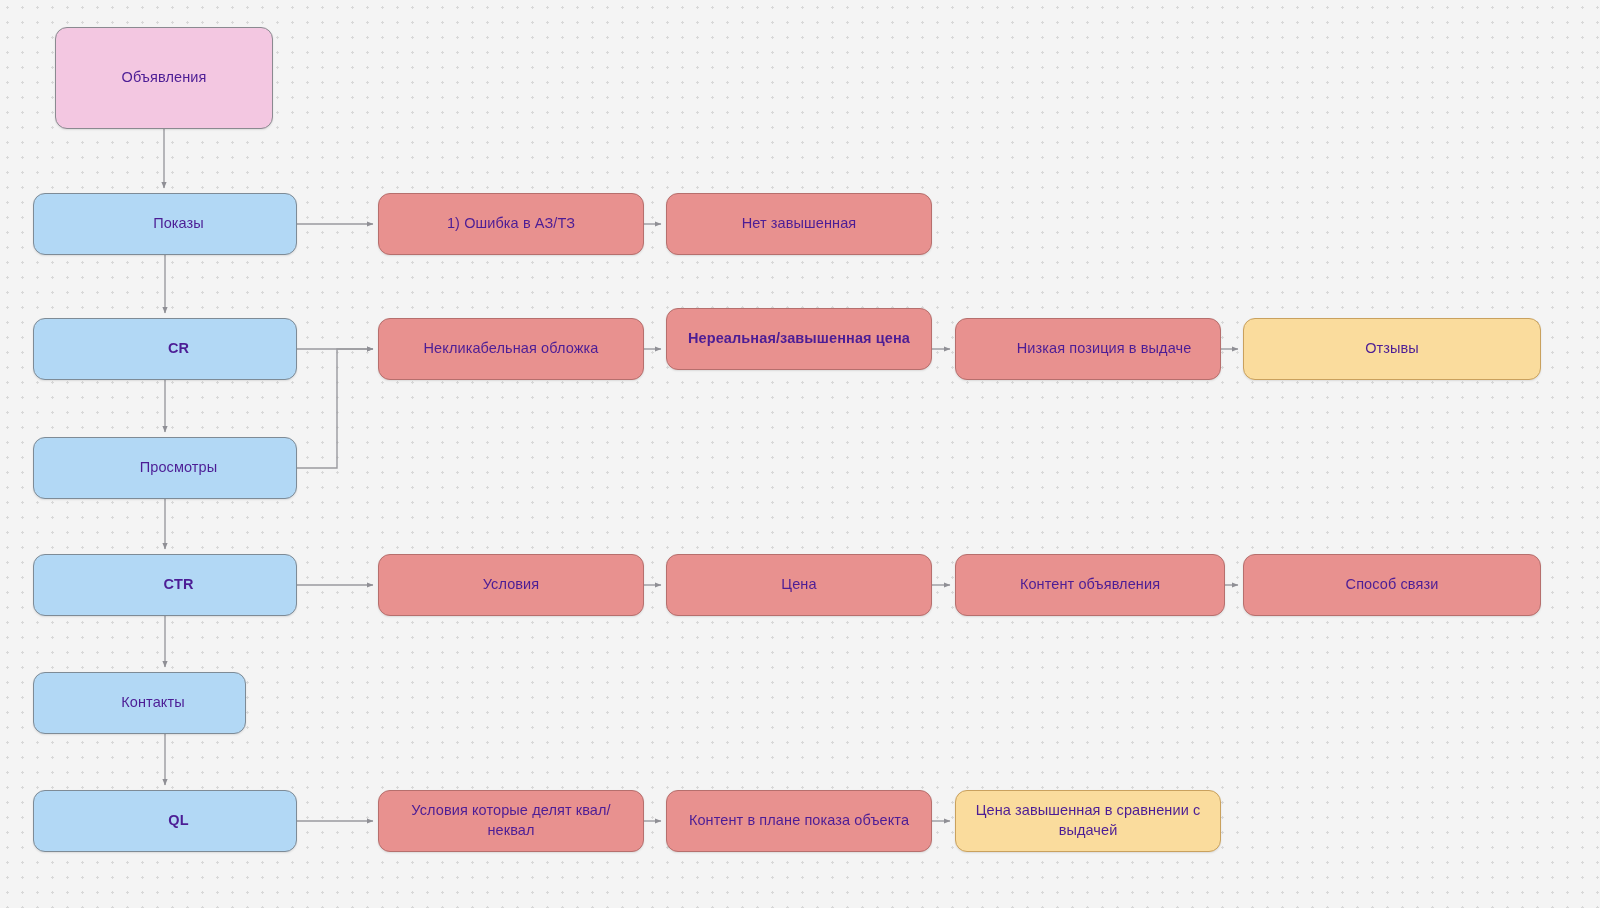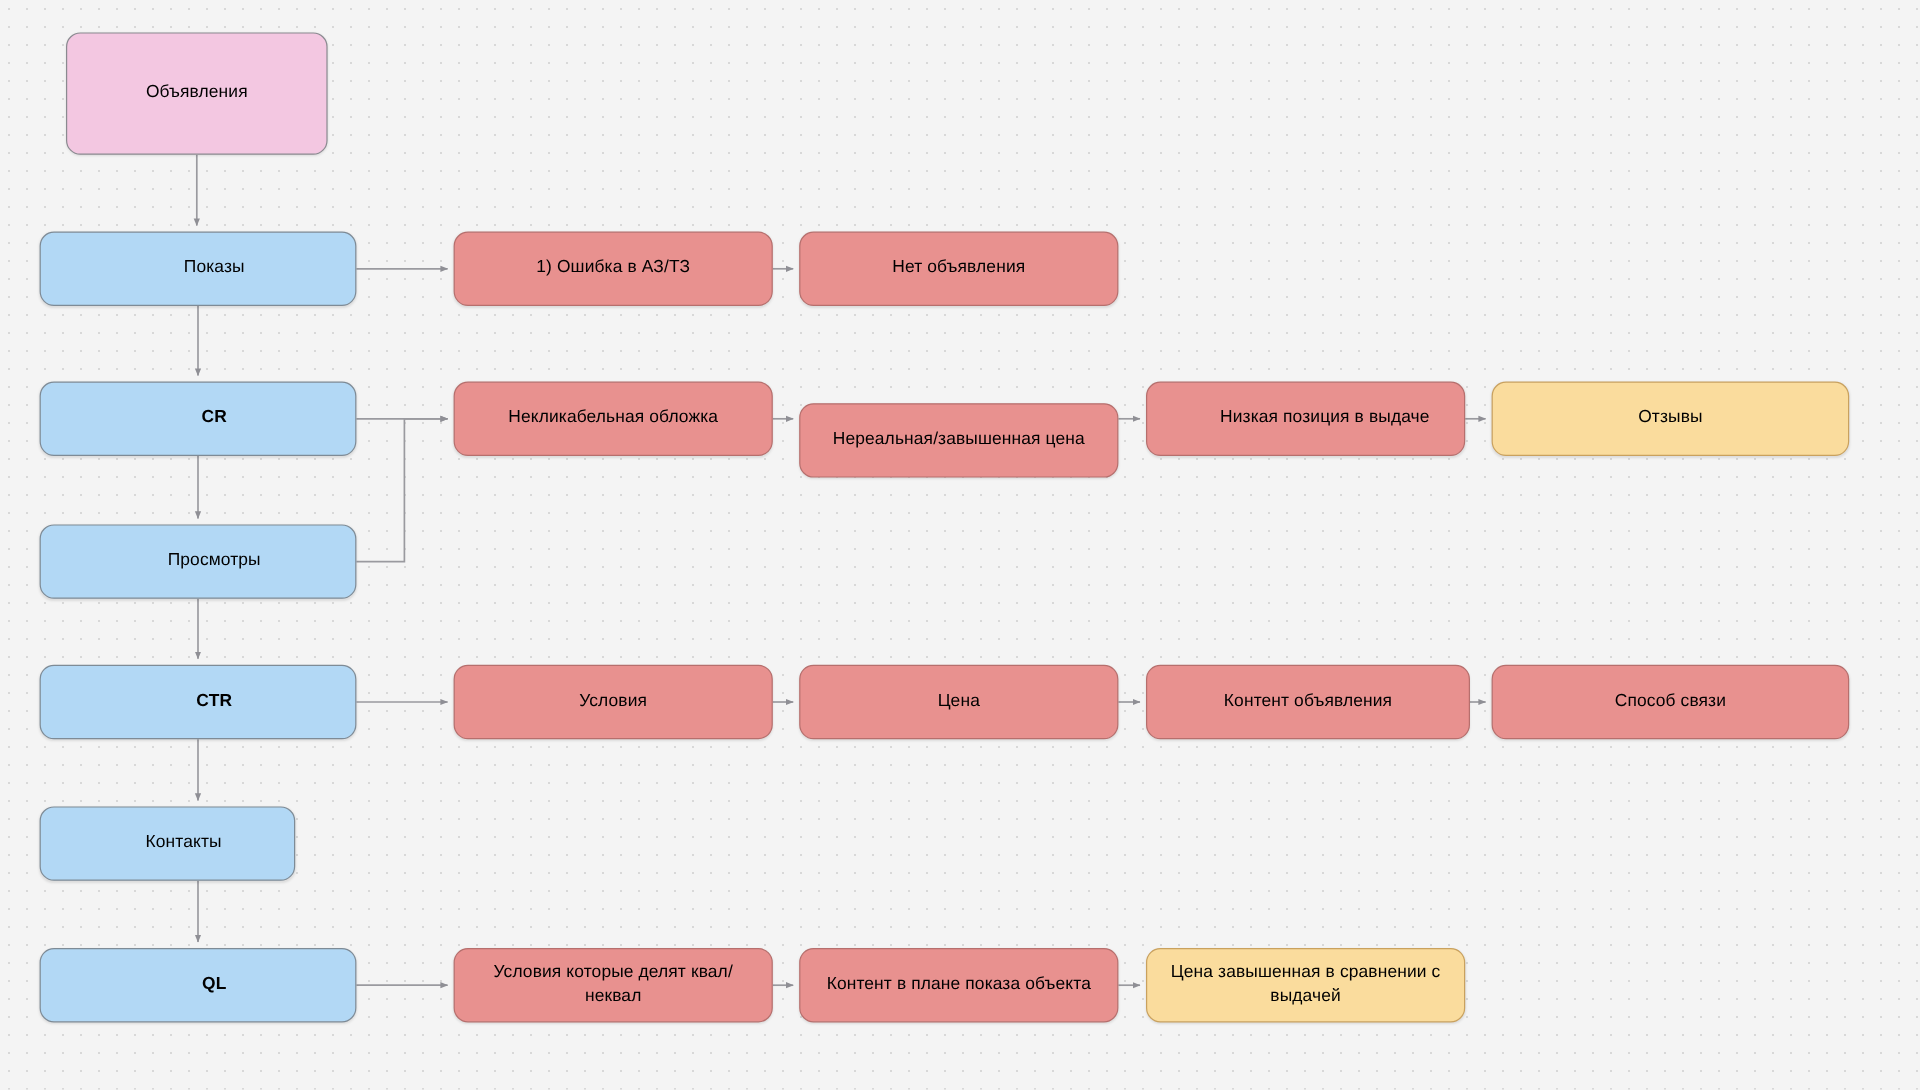--- a/index.html
+++ b/index.html
@@ -35,21 +35,21 @@
   .node {
     position: absolute;
     box-sizing: border-box;
     border-radius: 12px;
     display: flex;
     align-items: center;
     justify-content: center;
     text-align: center;
     font-size: 14.5px;
     line-height: 1.35;
-    color: #000000;
+    color: #4c1d95;
     padding: 6px 12px;
     border: 1.3px solid rgba(110,110,115,0.75);
     box-shadow: 0 1px 2px rgba(0,0,0,0.10);
     letter-spacing: 0.1px;
   }
   .node.pink   { background: #f3c7e1; border-color: #8a8a90; }
   .node.blue   { background: #b2d8f5; border-color: #7e8b96; padding-left: 39px; }
   .node.red    { background: #e8918f; border-color: #b66f6d; }
   .node.yellow { background: #fadc9d; border-color: #c9a15e; }
   .node.bold   { font-weight: bold; }
@@ -110,26 +110,26 @@
       <div class="node blue" style="left: 33px; top: 672px; width: 213px; height: 62px; justify-content: center;">
         <span class="node-label">Контакты</span>
       </div>
       <div class="node blue bold" style="left: 33px; top: 790px; width: 264px; height: 62px;">
         <span class="node-label">QL</span>
       </div>
       <div class="node red" style="left: 378px; top: 193px; width: 266px; height: 62px;">
         <span class="node-label">1) Ошибка в АЗ/ТЗ</span>
       </div>
       <div class="node red" style="left: 666px; top: 193px; width: 266px; height: 62px;">
-        <span class="node-label">Нет объявления</span>
+        <span class="node-label">Нет завышенная</span>
       </div>
       <div class="node red" style="left: 378px; top: 318px; width: 266px; height: 62px;">
         <span class="node-label">Некликабельная обложка</span>
       </div>
-      <div class="node red" style="left: 666px; top: 336px; width: 266px; height: 62px;">
+      <div class="node red" style="left: 666px; top: 308px; width: 266px; height: 62px; font-weight: bold;">
         <span class="node-label">Нереальная/завышенная цена</span>
       </div>
       <div class="node red" style="left: 955px; top: 318px; width: 266px; height: 62px; padding-left: 44px;">
         <span class="node-label">Низкая позиция в выдаче</span>
       </div>
       <div class="node yellow" style="left: 1243px; top: 318px; width: 298px; height: 62px; text-align: center;">
         <span class="node-label">Отзывы</span>
       </div>
       <div class="node red" style="left: 378px; top: 554px; width: 266px; height: 62px;">
         <span class="node-label">Условия</span>

